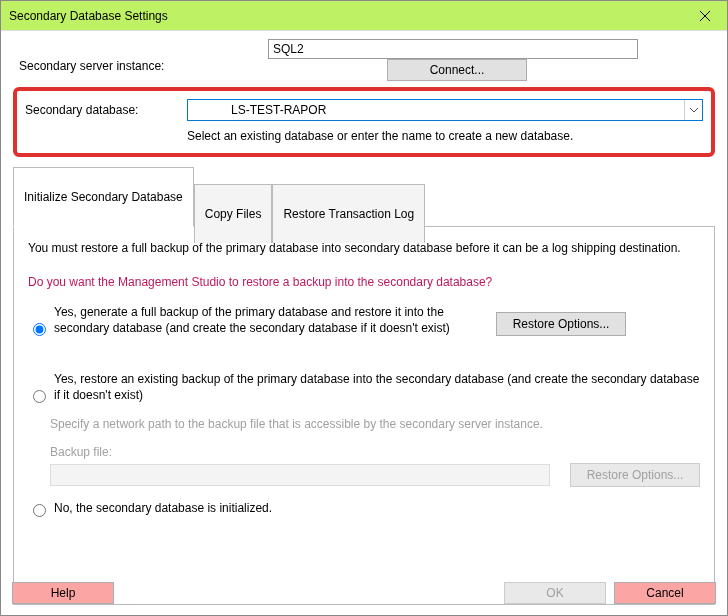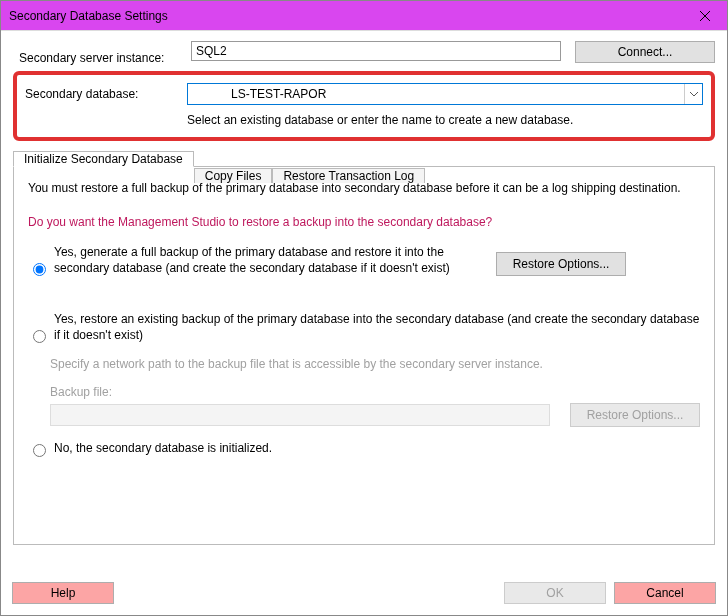--- a/index.html
+++ b/index.html
@@ -11,21 +11,21 @@
       margin: 0;
       padding: 0;
       background: #fff;
       width: 728px;
       height: 616px;
       overflow: hidden;
       border: 1px solid #888;
     }
     .titlebar {
       height: 30px;
-      background: #d946ef;
+      background: #bef264;
       border-bottom: 1px solid #ddd;
       display: flex;
       align-items: center;
       padding-left: 8px;
     }
     .titlebar .title {
       flex: 1;
       font-size: 12px;
       color: #000;
     }
@@ -124,21 +124,21 @@
       color: #000;
     }
     .tabs {
       display: flex;
       border-bottom: 1px solid #bbb;
       margin-top: 4px;
       position: relative;
       z-index: 2;
     }
     .tab {
-      padding: 0 10px;
+      padding: 22px 10px;
       border: 1px solid #bbb;
       border-bottom: none;
       background: #fff;
       margin-right: 0px;
       cursor: default;
       position: relative;
     }
     .tab.active {
       background: #fff;
       border-bottom: 1px solid #fff;
@@ -255,21 +255,21 @@
         <line x1="0" y1="0" x2="10" y2="10" stroke="#000" stroke-width="1"></line>
         <line x1="10" y1="0" x2="0" y2="10" stroke="#000" stroke-width="1"></line>
       </svg>
   </div>
 </div>
 
 <div class="content">
 
   <div class="row">
     <div class="label-col">Secondary server instance:</div>
-    <div class="field-col" style="display:flex;">
+    <div class="field-col" style="display:flex;align-items:center;flex-direction:column;">
       <input type="text" class="server-input" readonly="" value="SQL2" style="">
       <div style="flex:1"></div>
       <button class="connect-btn">Connect...</button>
     </div>
   </div>
 
   <div class="highlight-box">
     <div class="highlight-row">
       <div class="highlight-label">Secondary database:</div>
       <div class="combo">

